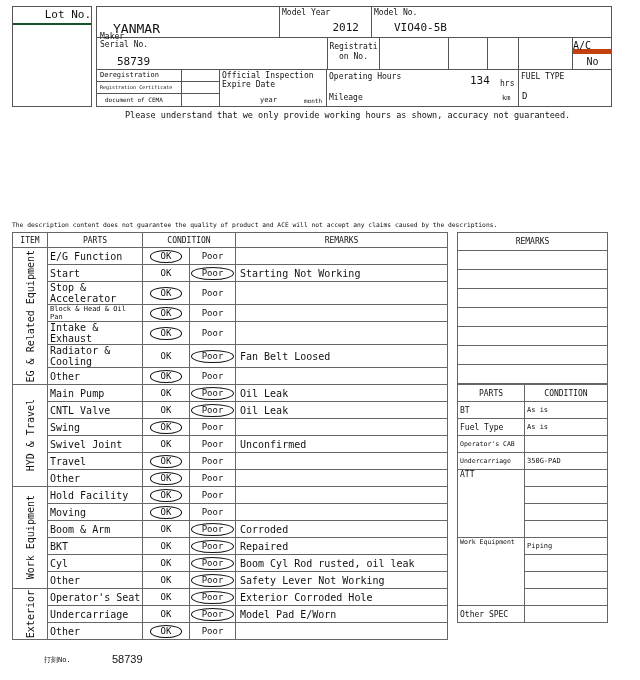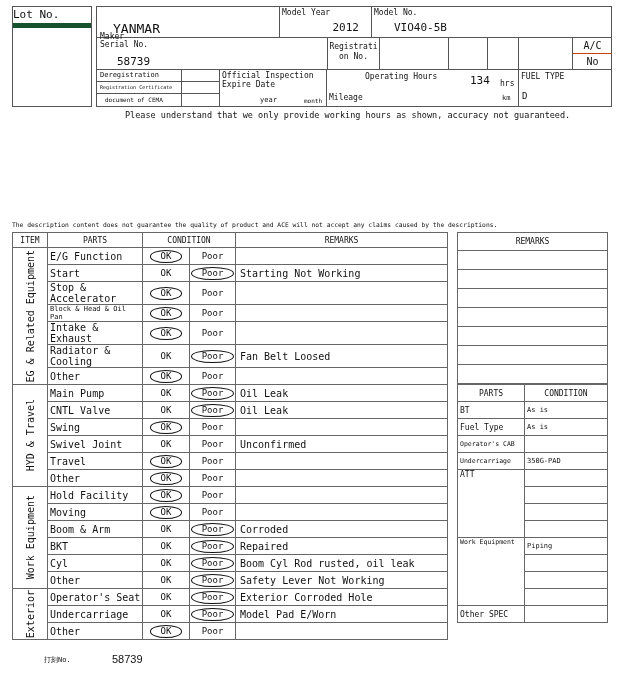--- a/index.html
+++ b/index.html
@@ -22,21 +22,21 @@
   .circ { display:inline-block; border:1.3px solid #111; border-radius:50%; padding:0 10px; line-height:11px; }
 
   .side td, .side th { border:1px solid #666; padding:0 2px; height:16px; font-size:8px; font-weight:normal; }
   .side th { font-size:8px; text-align:center; }
   .rside td, .rside th { border:1px solid #666; height:16px; font-size:8px; font-weight:normal; }
 </style>
 </head>
 <body>
 
 <div class="abs b" style="left:12px;top:6px;width:80px;height:101px;">
-  <div style="height:16px;border-bottom:5px solid #14532d;text-align:left;font-size:11px;line-height:16px;">Lot No.</div>
+  <div style="height:16px;border-bottom:2px solid #14532d;text-align:right;font-size:11px;line-height:16px;">Lot No.</div>
 </div>
 
 <div class="abs b" style="left:96px;top:6px;width:516px;height:101px;">
 
   <div class="abs" style="left:0;top:0;width:183px;height:31px;border-right:1px solid #555;border-bottom:1px solid #555;">
     <span class="lbl" style="left:3px;top:1px;margin-top:24px;">Maker</span>
     <span class="val" style="left:16px;top:14px;font-size:13px;">YANMAR</span>
   </div>
   <div class="abs" style="left:183px;top:0;width:92px;height:31px;border-right:1px solid #555;border-bottom:1px solid #555;">
     <span class="lbl" style="left:2px;top:1px;">Model Year</span>
@@ -49,37 +49,37 @@
 
   <div class="abs" style="left:0;top:31px;width:230px;height:32px;border-bottom:1px solid #555;">
     <span class="lbl" style="left:3px;top:2px;">Serial No.</span>
     <span class="val" style="left:20px;top:17px;font-size:11px;">58739</span>
   </div>
   <div class="abs" style="left:230px;top:31px;width:53px;height:32px;border-left:1px solid #555;border-right:1px solid #555;border-bottom:1px solid #555;font-size:8px;text-align:center;line-height:10px;padding-top:4px;">Registrati on No.</div>
   <div class="abs" style="left:283px;top:31px;width:69px;height:32px;border-right:1px solid #555;border-bottom:1px solid #555;"></div>
   <div class="abs" style="left:352px;top:31px;width:39px;height:32px;border-right:1px solid #555;border-bottom:1px solid #555;"></div>
   <div class="abs" style="left:391px;top:31px;width:31px;height:32px;border-right:1px solid #555;border-bottom:1px solid #555;"></div>
   <div class="abs" style="left:422px;top:31px;width:54px;height:32px;border-right:1px solid #555;border-bottom:1px solid #555;"></div>
-  <div class="abs" style="left:476px;top:31px;width:39px;height:16px;border-bottom:1px solid #c2410c;font-size:10px;text-align:center;line-height:15px;">A/C</div>
+  <div class="abs" style="left:476px;top:31px;width:39px;height:16px;border-bottom:5px solid #c2410c;font-size:10px;line-height:15px;">A/C</div>
   <div class="abs" style="left:476px;top:47px;width:39px;height:16px;border-bottom:1px solid #555;font-size:10px;text-align:center;line-height:15px;">No</div>
 
   <div class="abs" style="left:0;top:63px;width:85px;height:12px;border-bottom:1px solid #555;border-right:1px solid #555;font-size:7px;padding-left:3px;line-height:11px;">Deregistration</div>
   <div class="abs" style="left:0;top:75px;width:85px;height:12px;border-bottom:1px solid #555;border-right:1px solid #555;font-size:5px;padding-left:3px;line-height:11px;">Registration Certificate</div>
   <div class="abs" style="left:0;top:87px;width:85px;height:13px;border-right:1px solid #555;font-size:6px;padding-left:8px;line-height:12px;">document of CEMA</div>
   <div class="abs" style="left:85px;top:63px;width:38px;height:12px;border-bottom:1px solid #555;border-right:1px solid #555;"></div>
   <div class="abs" style="left:85px;top:75px;width:38px;height:12px;border-bottom:1px solid #555;border-right:1px solid #555;"></div>
   <div class="abs" style="left:85px;top:87px;width:38px;height:13px;border-right:1px solid #555;"></div>
   <div class="abs" style="left:123px;top:63px;width:107px;height:37px;border-right:1px solid #555;">
     <span class="lbl" style="left:2px;top:1px;">Official Inspection</span>
     <span class="lbl" style="left:2px;top:10px;">Expire Date</span>
     <span class="lbl" style="left:40px;top:26px;font-size:7px;">year</span>
     <span class="lbl" style="left:84px;top:27px;font-size:6px;">month</span>
   </div>
   <div class="abs" style="left:230px;top:63px;width:192px;height:37px;border-right:1px solid #555;">
-    <span class="lbl" style="left:2px;top:2px;margin-left:36px;">Operating Hours</span>
+    <span class="lbl" style="left:2px;top:2px;">Operating Hours</span>
     <span class="val" style="left:143px;top:4px;font-size:11px;">134</span>
     <span class="lbl" style="left:173px;top:9px;">hrs</span>
     <span class="lbl" style="left:2px;top:23px;">Mileage</span>
     <span class="lbl" style="left:175px;top:24px;font-size:7px;">km</span>
   </div>
   <div class="abs" style="left:422px;top:63px;width:93px;height:37px;">
     <span class="lbl" style="left:2px;top:2px;">FUEL TYPE</span>
     <span class="lbl" style="left:3px;top:21px;font-size:9px;">D</span>
   </div>
 </div>

